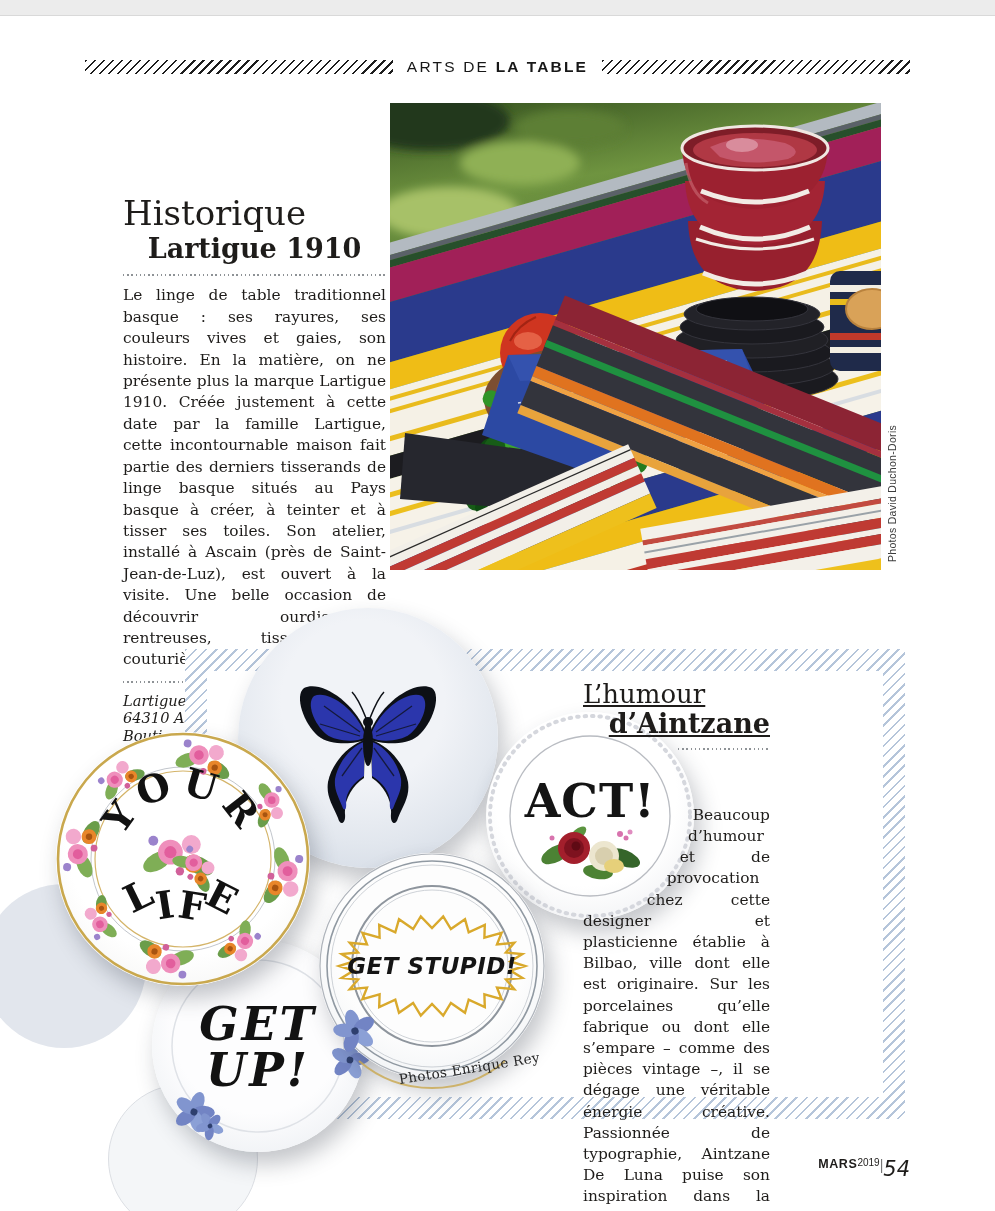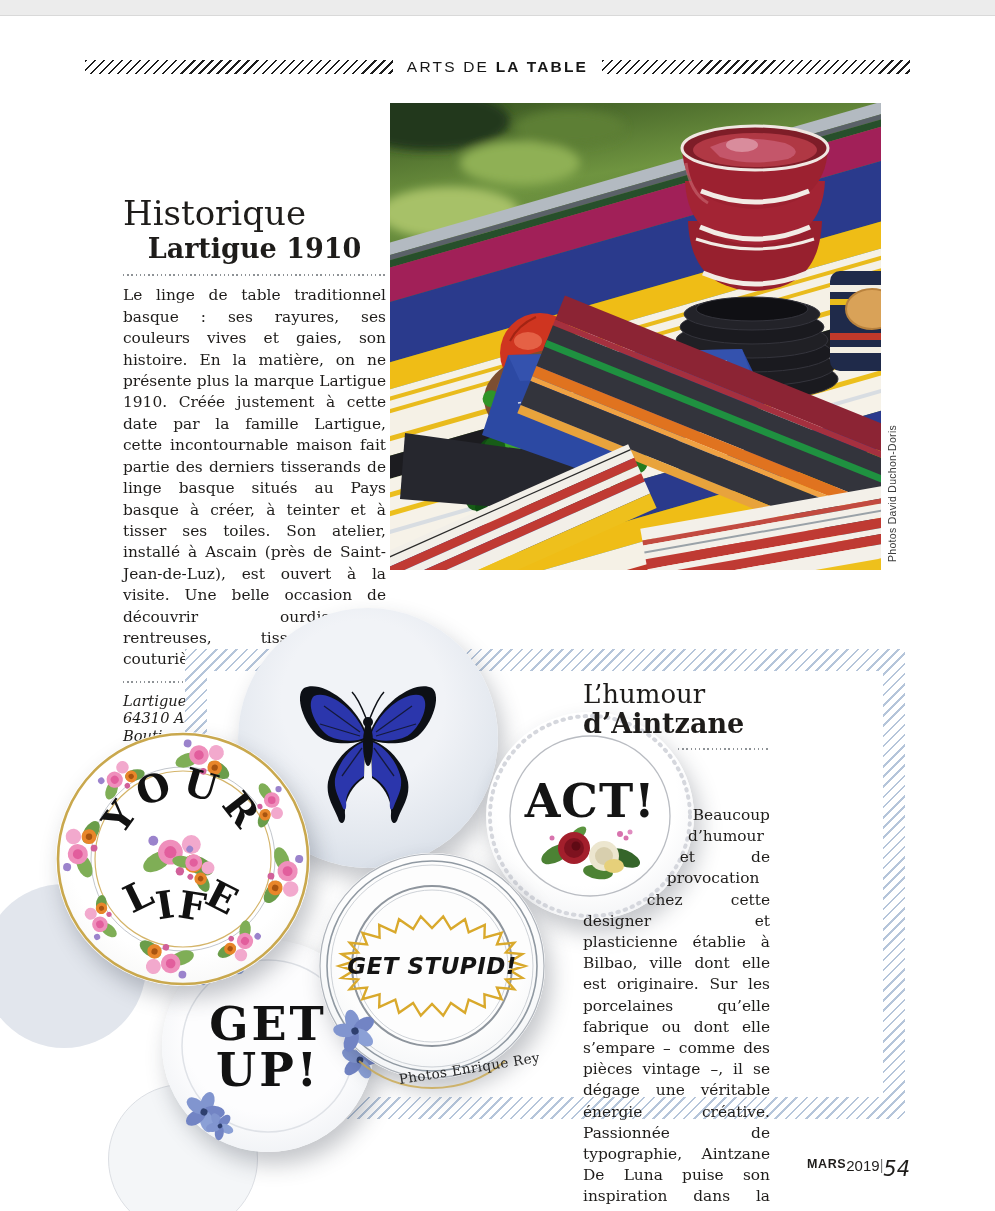--- a/index.html
+++ b/index.html
@@ -36,51 +36,51 @@
   .photo{position:absolute;left:390px;top:87px;width:491px;height:467px;overflow:hidden;background:#5d7f35;}
   .photo svg{display:block;width:100%;height:100%;}
   .credit-vert{position:absolute;left:886px;top:546px;transform:rotate(-90deg);transform-origin:0 0;
     font-family:"Liberation Sans",sans-serif;font-size:10.5px;color:var(--credit);white-space:nowrap;letter-spacing:.3px;}
   
   .panel{position:absolute;left:185px;top:633px;width:720px;height:470px;
     background:repeating-linear-gradient(135deg,var(--panel-hatch) 0 1.8px,#fff 1.8px 7.2px);}
   .panel-inner{position:absolute;inset:22px;background:#fff;}
   
   .col-right{position:absolute;left:583px;top:664px;width:187px;z-index:6;}
-  .head-r{}
+  .head-r{text-align:right;text-decoration:underline;}
   .kicker-r{font-size:26px;font-weight:400;padding-right:66px;line-height:1.1;}
   .title-r{font-size:27px;font-weight:700;line-height:1.12;}
   .rule-r{width:92px;margin:9px 0 10px auto;height:2px;
     background:repeating-linear-gradient(90deg,#8e9296 0 1.4px,transparent 1.4px 4.2px);}
   .body-r{font-size:15.4px;line-height:21.2px;text-align:justify;hyphens:auto;}
   .plate-intrude{float:left;width:112px;height:150px;
     shape-outside:ellipse(118px 132px at -6% 16%);}
   .credit-diag{position:absolute;left:398px;top:1044px;transform:rotate(-9deg);
     font-size:13.5px;color:#242424;z-index:7;letter-spacing:.4px;}
   
   .plate{position:absolute;border-radius:50%;}
   .plate svg{display:block;width:100%;height:100%;overflow:visible;}
   .shadow{box-shadow:6px 12px 22px rgba(40,45,60,.28);}
   .p-ghost1{left:-18px;top:868px;width:164px;height:164px;background:#e2e6ed;z-index:1;}
   .p-ghost2{left:108px;top:1068px;width:150px;height:150px;background:#f4f6f8;border:1px solid #dcdfe4;z-index:2;}
   .p-butterfly{left:238px;top:592px;width:260px;height:260px;z-index:2;
     background:radial-gradient(circle at 48% 36%,#f1f3f7 0 38%,#e2e7ee 66%,#ccd4e0 100%);}
   .p-act{left:486px;top:696px;width:208px;height:208px;z-index:3;
     background:radial-gradient(circle at 48% 40%,#ffffff 0 55%,#f2f3f5 80%,#e2e4e9 100%);}
-  .p-getup{left:162px;top:924px;width:212px;height:212px;z-index:3;
-    background:radial-gradient(circle at 50% 42%,#fdfdfe 0 52%,#f1f3f6 78%,#dfe3ea 100%);}
+  .p-getup{left:152px;top:924px;width:212px;height:212px;z-index:3;
+    background:radial-gradient(circle at 50% 42%,#fdfdfe 0 52%,#f1f3f6 78%,#dfe3ea 100%);font-style:italic;}
   .p-yourlife{left:56px;top:716px;width:254px;height:254px;z-index:4;
     background:radial-gradient(circle at 50% 42%,#ffffff 0 60%,#f6f6f5 82%,#e9e8e6 100%);}
   .p-stupid{left:319px;top:837px;width:226px;height:226px;z-index:5;
     background:radial-gradient(circle at 50% 40%,#fdfdfd 0 55%,#f2f4f6 80%,#e1e5ea 100%);font-style:italic;}
   
   .footer{position:absolute;right:85px;top:1141px;display:flex;align-items:flex-start;
     font-family:"Liberation Sans",sans-serif;}
   .f-month{font-weight:700;font-size:12.5px;letter-spacing:.6px;}
-  .f-year{font-size:15px;}
+  .f-year{font-size:10px;}
   .f-sep{color:#777;font-size:14px;font-weight:300;}
   .f-page{font-family:"DejaVu Sans",sans-serif;font-style:italic;font-size:21px;font-weight:500;}
 </style>
 </head>
 <body>
 
 <div class="page">
 
   <div class="header-band">
     <div class="hatch"></div>

